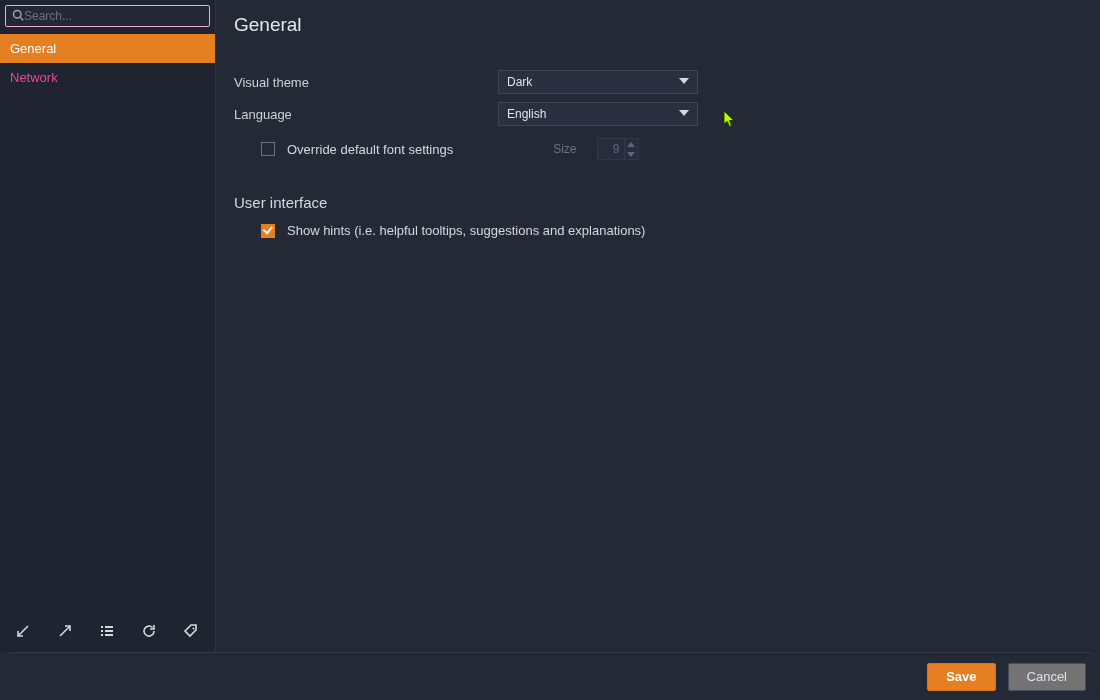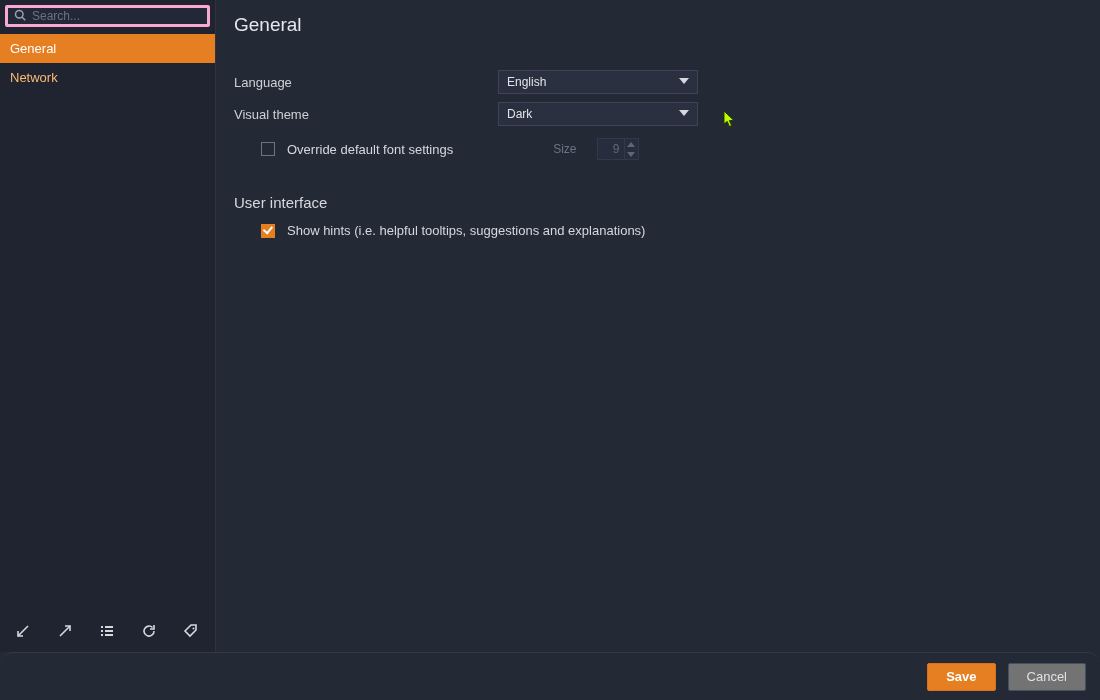--- a/index.html
+++ b/index.html
@@ -18,41 +18,40 @@
     width: 216px;
     background: #1f2430;
     border-right: 1px solid #2d3340;
     display: flex;
     flex-direction: column;
   }
   .search-wrap { padding: 5px; }
   .search {
     display: flex;
     align-items: center;
-    gap: 6px;
     height: 22px;
-    border: 3px solid #f9a8d4;
+    border: 1px solid #f9a8d4;
     background: #232838;
     border-radius: 2px;
     padding: 0 6px;
   }
   .search input {
     flex: 1;
     background: transparent;
     border: none;
     outline: none;
     color: #d6d8de;
     font-size: 12px;
   }
   .search input::placeholder { color: #6b7280; }
   .nav { padding-top: 2px; flex: 1 1 auto; }
   .nav-item {
     display: block;
     padding: 7px 10px;
-    color: #fdba74;
+    color: #ec4899;
     cursor: default;
   }
   .nav-item.active { background: #e67e22; color: #fff; }
   .sidebar-tools {
     display: flex;
     gap: 24px;
     padding: 10px 14px 12px 14px;
     color: #cfd2d8;
   }
   .tool-btn { width: 18px; height: 18px; display:flex; align-items:center; justify-content:center; cursor: default; }
@@ -212,35 +211,35 @@
           </svg>
       </span>
     </div>
   </aside>
 
   <main class="main" style="position:relative">
     <h1 class="page-title">General</h1>
 
 
     <div class="form-row">
-      <div class="form-label">Language</div>
+      <div class="form-label">Visual theme</div>
       <div class="select">
-        <span>English</span>
+        <span>Dark</span>
         <span class="caret">
           <svg viewBox="0 0 10 6" fill="#d6d8de">
               <path d="M0 0h10L5 6z"></path>
             </svg>
         </span>
       </div>
     </div>
 
     <div class="form-row">
-      <div class="form-label">Visual theme</div>
+      <div class="form-label">Language</div>
       <div class="select">
-        <span>Dark</span>
+        <span>English</span>
         <span class="caret">
           <svg viewBox="0 0 10 6" fill="#d6d8de">
               <path d="M0 0h10L5 6z"></path>
             </svg>
         </span>
       </div>
     </div>
 
     <div class="check-row" style="margin-top:12px">
       <span class="checkbox"></span>

